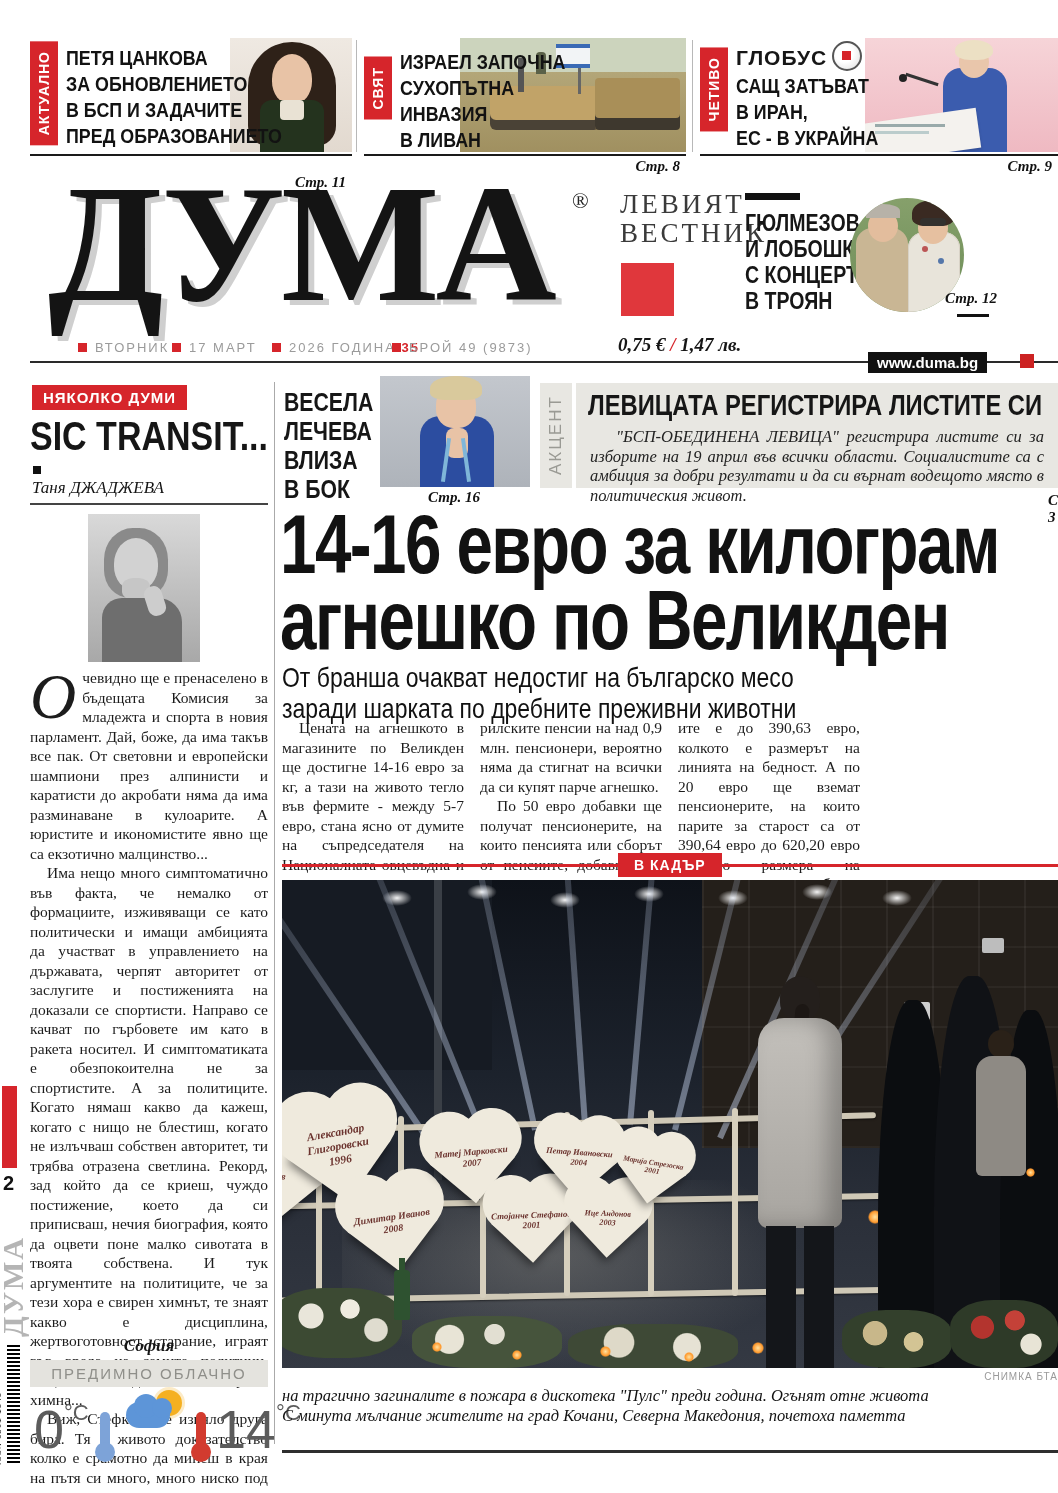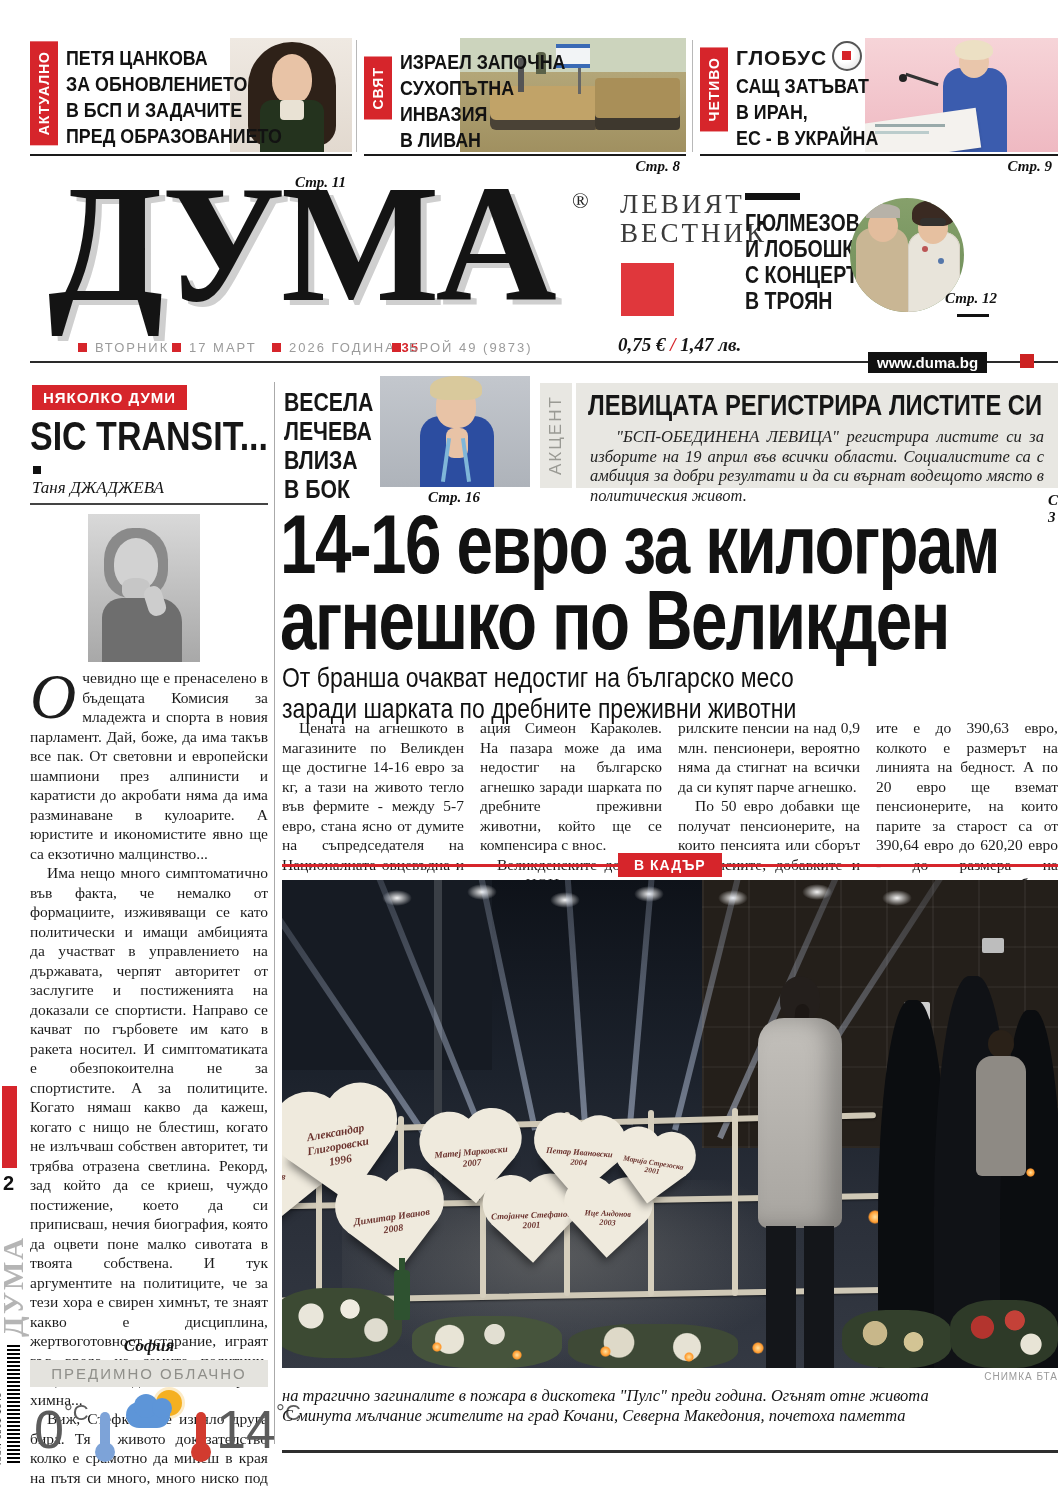--- a/index.html
+++ b/index.html
@@ -216,24 +216,20 @@
   </div>
   <div class="abs" style="left:282px;top:662px;font:28px/31px 'Liberation Sans',sans-serif;transform:scaleX(.82);transform-origin:0 0;white-space:nowrap;color:#111;">
     <div>От бранша очакват недостиг на българско месо</div>
     <div>заради шарката по дребните преживни животни</div>
   </div>
   <div class="abs" style="left:282px;top:718px;width:776px;display:flex;gap:16px;">
     <div class="body-serif" style="width:182px;">
         <p>Цената на агнешкото в магазините по Великден ще достигне 14-16 евро за кг, а тази на живото тегло във фермите - между 5-7 евро, стана ясно от думите на съпредседателя на Националната овцевъдна и козевъдна асоци-</p>
       </div>
     <div class="body-serif" style="width:182px;">
-        <p class="cont">ация Симеон Караколев. На пазара може да има недостиг на българско агнешко заради шарката по дребните преживни животни, който ще се компенсира с внос.</p>
-        <p>Великденските добавки, които НОИ ще изплати с ап-</p>
-      </div>
-    <div class="body-serif" style="width:182px;">
         <p class="cont">рилските пенсии на над 0,9 млн. пенсионери, вероятно няма да стигнат на всички да си купят парче агнешко.</p>
         <p>По 50 евро добавки ще получат пенсионерите, на които пенсията или сборът от пенсиите, добавките и компенсаци-</p>
       </div>
     <div class="body-serif" style="width:182px;">
         <p class="cont">ите е до 390,63 евро, колкото е размерът на линията на бедност. А по 20 евро ще вземат пенсионерите, на които парите за старост са от 390,64 евро до 620,20 евро - до размера на минималната работна заплата.</p>
       <div class="pageref" style="text-align:right;margin-top:2px;">Стр. 2 и 4</div>
     </div>
   </div>
 
   <div class="abs" style="left:282px;top:864px;width:776px;height:3px;background:#d6252b;"></div>

